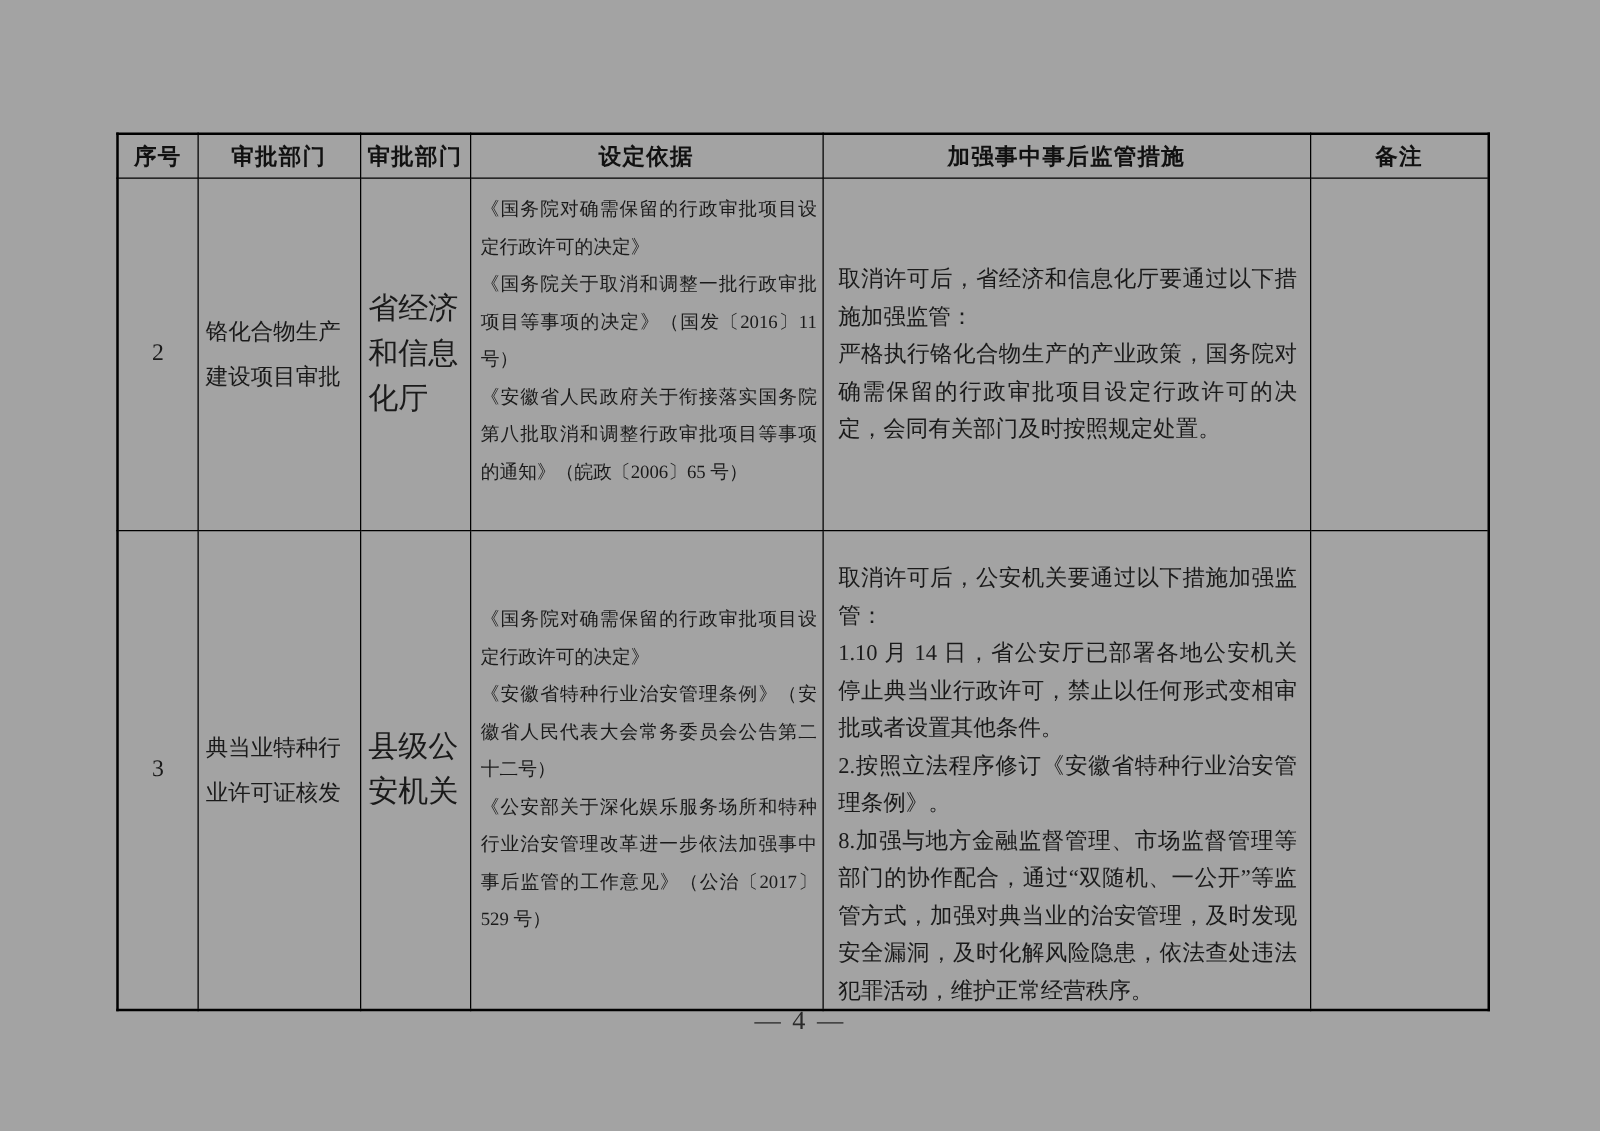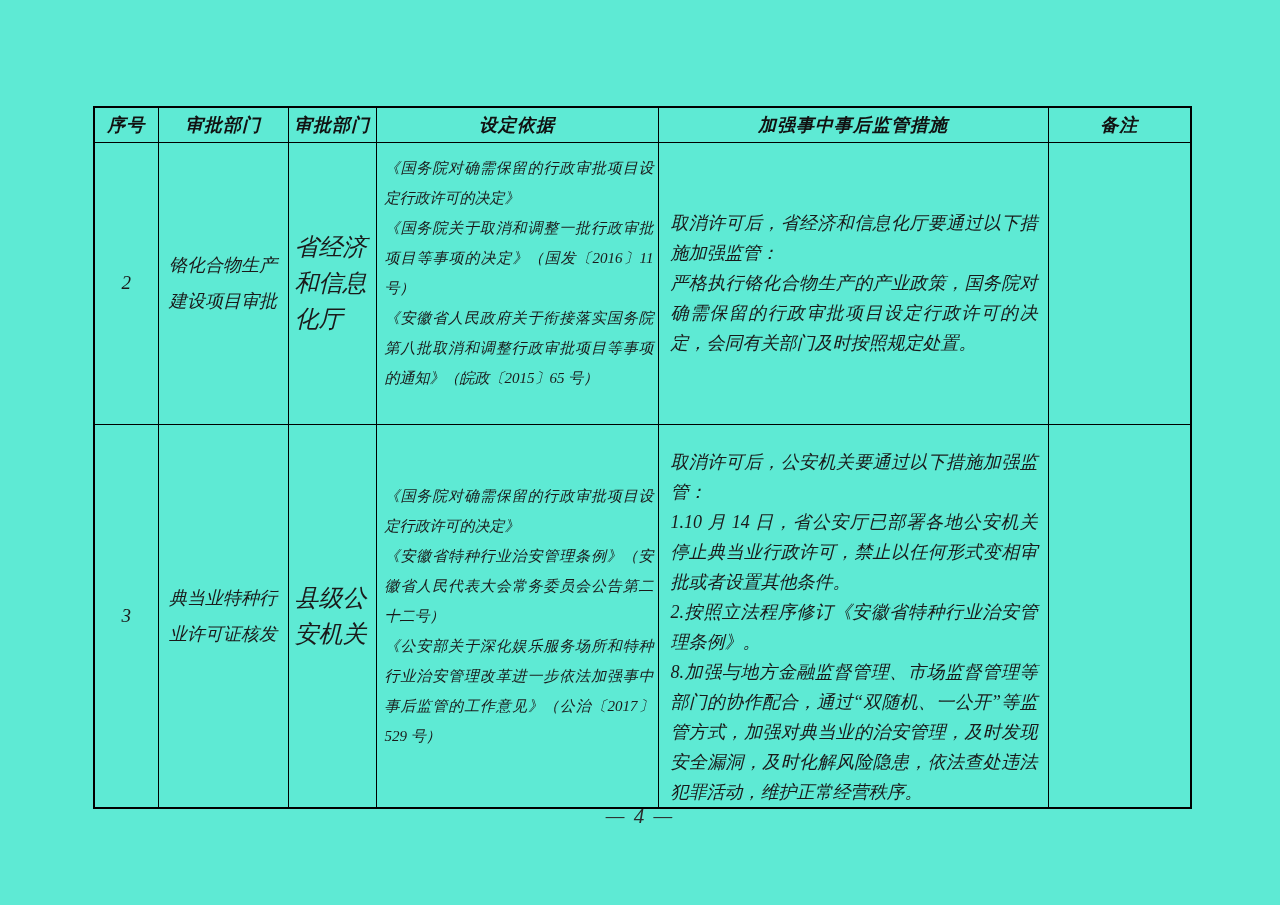--- a/index.html
+++ b/index.html
@@ -4,25 +4,24 @@
 <style>
   html, body {
     margin: 0;
     padding: 0;
     background: #ffffff;
   }
   .page {
     position: relative;
     width: 1280px;
     height: 905px;
-    background: #5eead4;
+    background: #a3a3a3;
     overflow: hidden;
     font-family: "Liberation Serif", serif;
     color: #1a1a1a;
-    font-style: italic;
   }
   table.doc-table {
     position: absolute;
     left: 93px;
     top: 106px;
     width: 1097px;
     border-collapse: collapse;
     table-layout: fixed;
     border: 2px solid #000;
   }
@@ -42,21 +41,21 @@
     vertical-align: middle;
     letter-spacing: 1px;
     color: #111;
   }
   td.c-index {
     text-align: center;
     vertical-align: middle;
     font-size: 19px;
   }
   td.c-name {
-    text-align: center;
+    text-align: left;
     vertical-align: middle;
     font-size: 18px;
     line-height: 36px;
     padding: 0 6px;
   }
   td.c-dept {
     text-align: left;
     vertical-align: middle;
     font-size: 24px;
     line-height: 36px;
@@ -115,21 +114,21 @@
       </tr>
     </thead>
     <tbody>
       <tr class="row-a">
         <td class="c-index">2</td>
         <td class="c-name">铬化合物生产建设项目审批</td>
         <td class="c-dept">省经济和信息化厅</td>
         <td class="c-basis vtop">
           <p>《国务院对确需保留的行政审批项目设定行政许可的决定》</p>
           <p>《国务院关于取消和调整一批行政审批项目等事项的决定》（国发〔2016〕11 号）</p>
-          <p>《安徽省人民政府关于衔接落实国务院第八批取消和调整行政审批项目等事项的通知》（皖政〔2015〕65 号）</p>
+          <p>《安徽省人民政府关于衔接落实国务院第八批取消和调整行政审批项目等事项的通知》（皖政〔2006〕65 号）</p>
         </td>
         <td class="c-measures vmid">
           <p>取消许可后，省经济和信息化厅要通过以下措施加强监管：</p>
           <p>严格执行铬化合物生产的产业政策，国务院对确需保留的行政审批项目设定行政许可的决定，会同有关部门及时按照规定处置。</p>
         </td>
         <td class="c-remark"></td>
       </tr>
       <tr class="row-b">
         <td class="c-index">3</td>
         <td class="c-name">典当业特种行业许可证核发</td>

